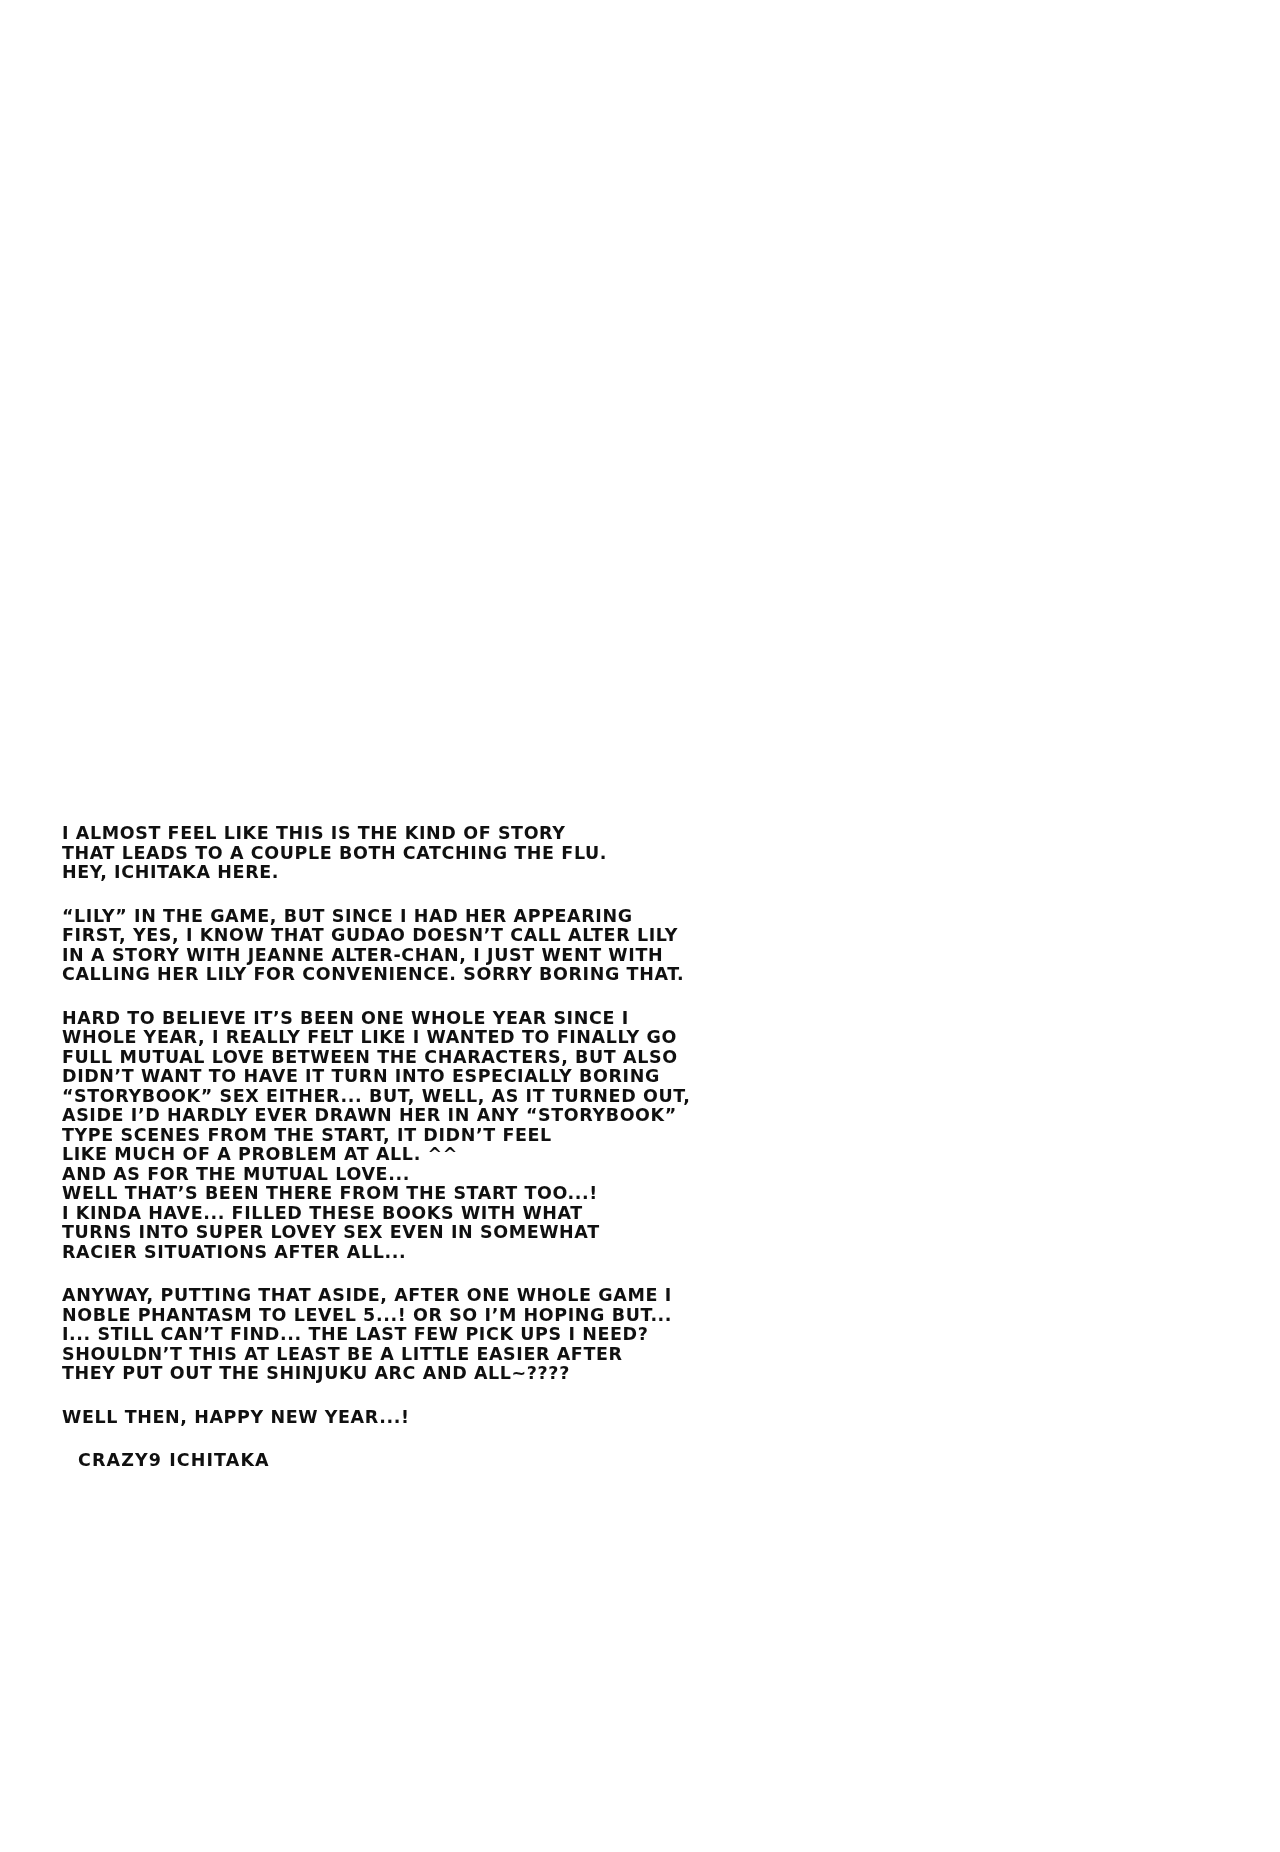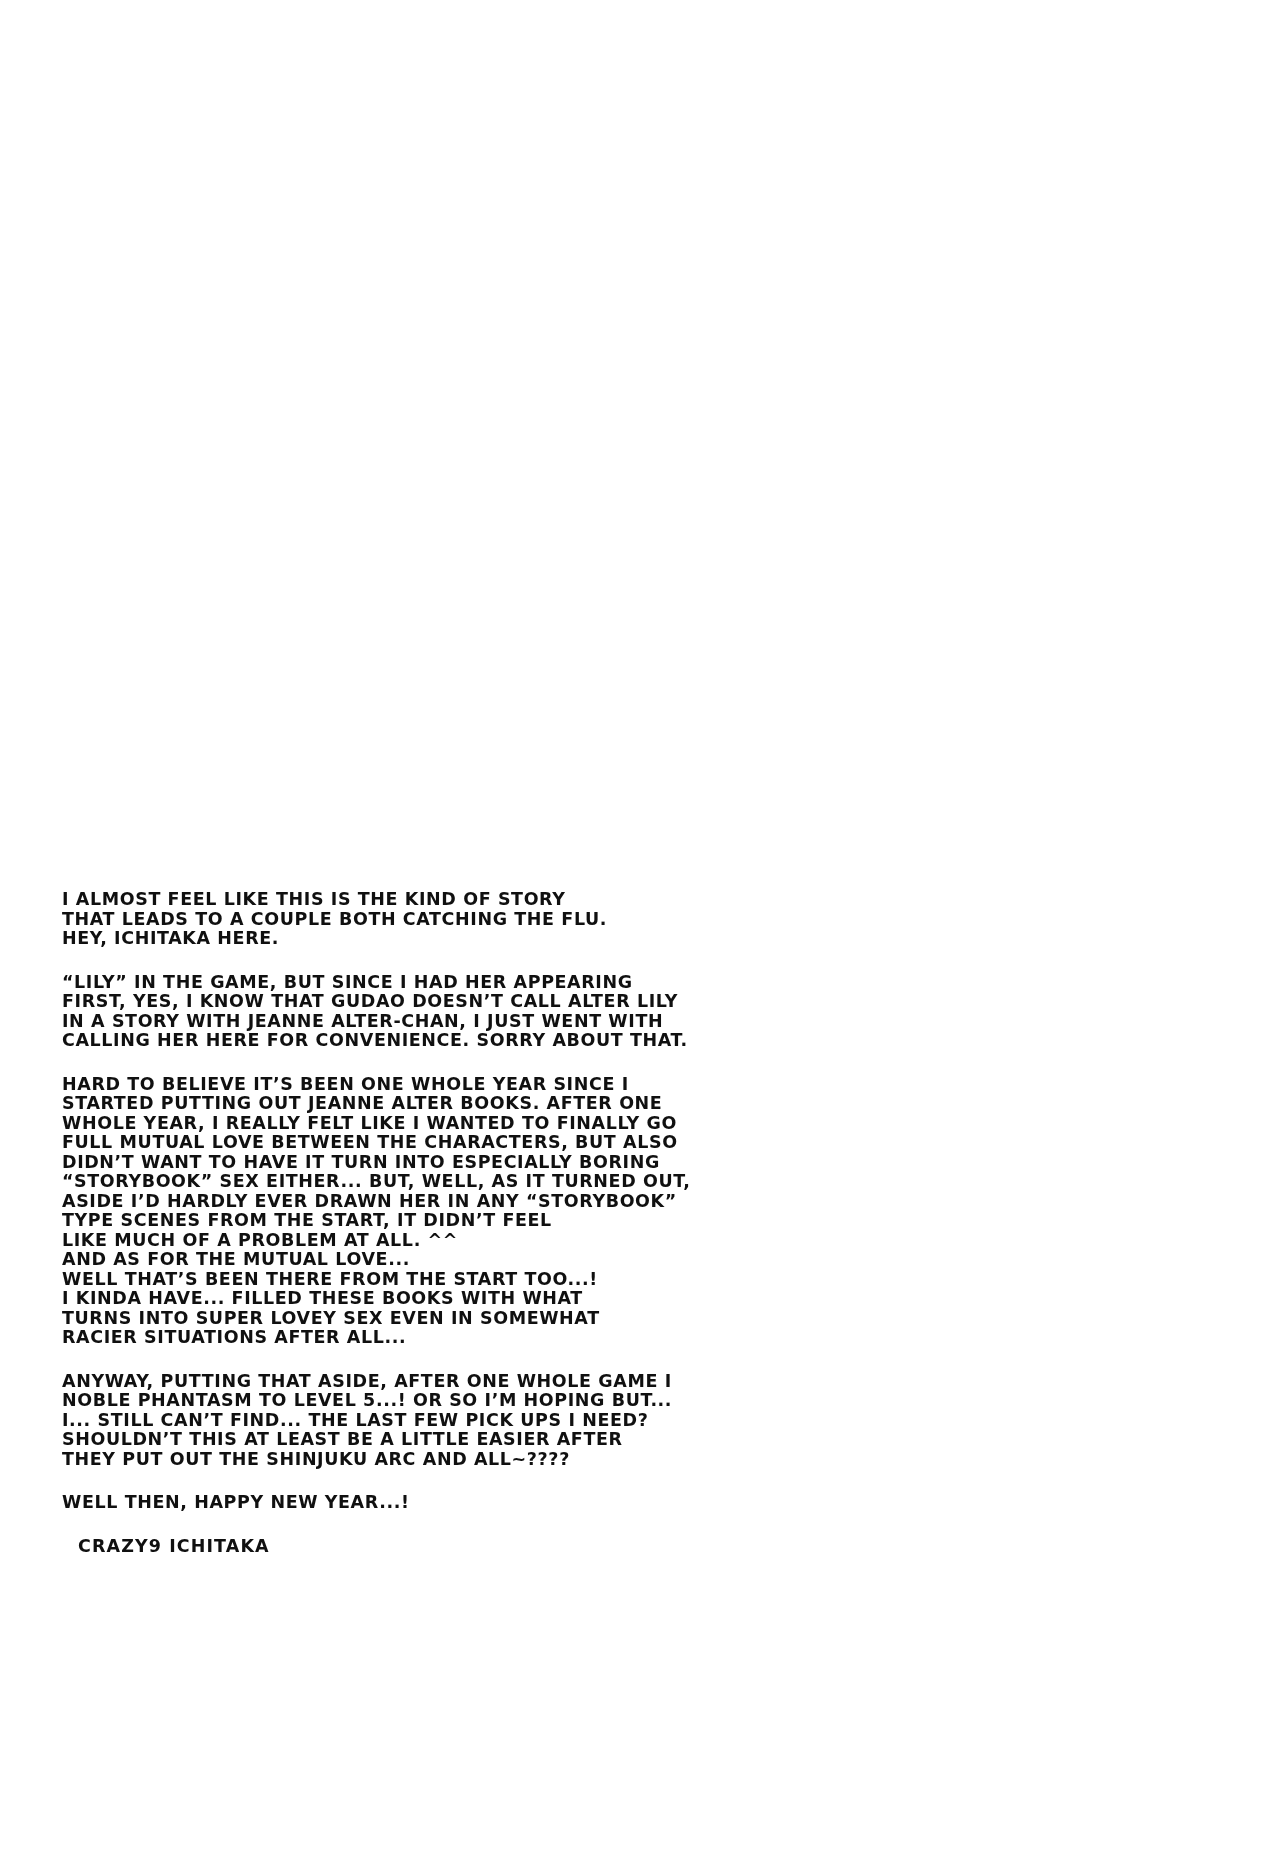--- a/index.html
+++ b/index.html
@@ -16,21 +16,21 @@
     overflow: hidden;
   }
   .page {
     position: absolute;
     inset: 0;
     background: #ffffff;
   }
   .afterword {
     position: absolute;
     left: 62px;
-    top: 890px;
+    top: 824px;
     width: 700px;
   }
   .para {
     margin: 0 0 24px 0;
   }
   .para:last-child {
     margin-bottom: 0;
   }
   .line {
     display: block;
@@ -58,26 +58,25 @@
     <div class="para">
       <span class="line">I ALMOST FEEL LIKE THIS IS THE KIND OF STORY</span>
       <span class="line">THAT LEADS TO A COUPLE BOTH CATCHING THE FLU.</span>
       <span class="line">HEY, ICHITAKA HERE.</span>
     </div>
 
     <div class="para">
       <span class="line">“LILY” IN THE GAME, BUT SINCE I HAD HER APPEARING</span>
       <span class="line">FIRST, YES, I KNOW THAT GUDAO DOESN’T CALL ALTER LILY</span>
       <span class="line">IN A STORY WITH JEANNE ALTER-CHAN, I JUST WENT WITH</span>
-      <span class="line">CALLING HER HERE FOR CONVENIENCE. SORRY ABOUT THAT.</span>
+      <span class="line">CALLING HER LILY FOR CONVENIENCE. SORRY BORING THAT.</span>
     </div>
 
     <div class="para">
       <span class="line">HARD TO BELIEVE IT’S BEEN ONE WHOLE YEAR SINCE I</span>
-      <span class="line">STARTED PUTTING OUT JEANNE ALTER BOOKS. AFTER ONE</span>
       <span class="line">WHOLE YEAR, I REALLY FELT LIKE I WANTED TO FINALLY GO</span>
       <span class="line">FULL MUTUAL LOVE BETWEEN THE CHARACTERS, BUT ALSO</span>
       <span class="line">DIDN’T WANT TO HAVE IT TURN INTO ESPECIALLY BORING</span>
       <span class="line">“STORYBOOK” SEX EITHER... BUT, WELL, AS IT TURNED OUT,</span>
       <span class="line">ASIDE I’D HARDLY EVER DRAWN HER IN ANY “STORYBOOK”</span>
       <span class="line">TYPE SCENES FROM THE START, IT DIDN’T FEEL</span>
       <span class="line">LIKE MUCH OF A PROBLEM AT ALL. ^^</span>
       <span class="line">AND AS FOR THE MUTUAL LOVE...</span>
       <span class="line">WELL THAT’S BEEN THERE FROM THE START TOO...!</span>
       <span class="line">I KINDA HAVE... FILLED THESE BOOKS WITH WHAT</span>

